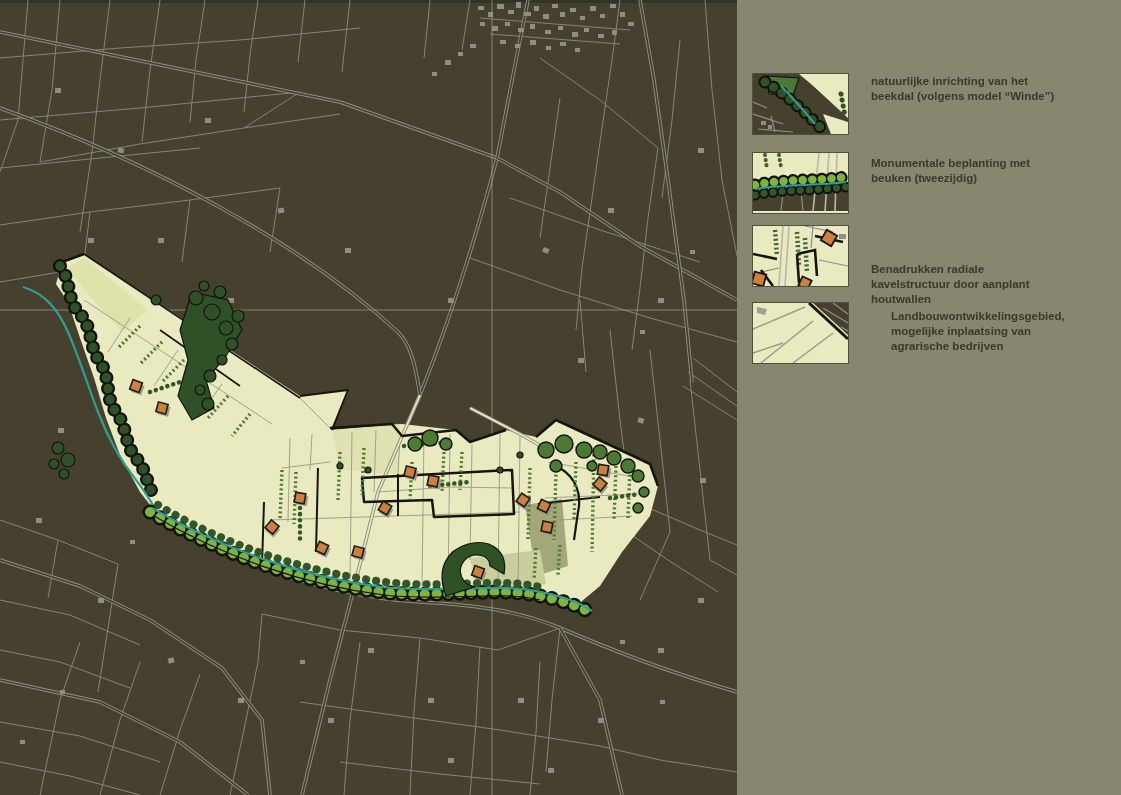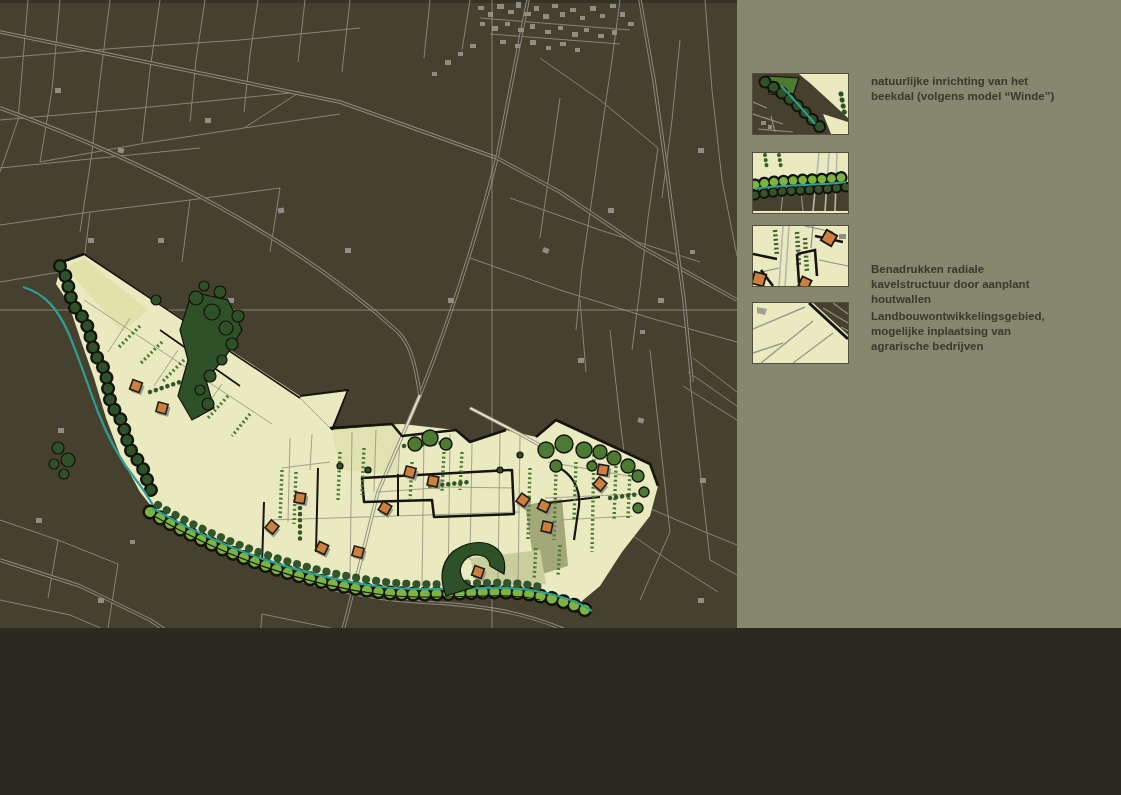--- a/index.html
+++ b/index.html
@@ -1,16 +1,16 @@
 <!DOCTYPE html>
 <html><head>
 <meta charset="utf-8">
 <style>
   html,body{margin:0;padding:0;background:#2b2a20;}
-  .stage{position:relative;width:1121px;height:628px;overflow:hidden;
+  .stage{position:relative;width:1121px;height:795px;overflow:hidden;
          font-family:"Liberation Sans",sans-serif;background:#45412e;}
   
   .map-svg{position:absolute;left:0;top:0;display:block;}
   .parcel{stroke:#84847a;stroke-width:1;fill:none;stroke-linejoin:round;}
   .road-o{stroke:#8e8e84;stroke-width:3.6;fill:none;stroke-linejoin:round;}
   .road-i{stroke:#45412e;stroke-width:1.7;fill:none;stroke-linejoin:round;}
   .road-ip{stroke:#e9eac0;stroke-width:1.7;fill:none;stroke-linejoin:round;}
   .grid{stroke:#a4a498;stroke-width:0.8;opacity:.85;}
   .bfoot{fill:#8e8e84;}
   .plan{fill:#e9eac0;}
@@ -366,20 +366,21 @@
         <path d="M12,2 L14,16 M26,2 L28,14" stroke="#3f6030" stroke-width="4" fill="none" stroke-dasharray="0.1 5" stroke-linecap="round"></path>
         <path d="M66,0 L60,58 M76,0 L72,58 M84,0 L82,58" stroke="#b8b8aa" stroke-width="1.6" fill="none"></path>
         <path d="M30,40 L28,58 M48,38 L50,58" stroke="#8e8e84" stroke-width="1.2" fill="none"></path>
         <path d="M2,32 C30,26 62,28 93,24" stroke="#12120b" stroke-width="13" fill="none" stroke-dasharray="0.1 9.5" stroke-linecap="round"></path>
         <path d="M2,32 C30,26 62,28 93,24" stroke="#7cb43e" stroke-width="8.5" fill="none" stroke-dasharray="0.1 9.5" stroke-linecap="round"></path>
         <path d="M2,42 C32,36 62,38 93,34" stroke="#12120b" stroke-width="11" fill="none" stroke-dasharray="0.1 9" stroke-linecap="round"></path>
         <path d="M2,42 C32,36 62,38 93,34" stroke="#33552a" stroke-width="7" fill="none" stroke-dasharray="0.1 9" stroke-linecap="round"></path>
         <path d="M2,36 C32,31 62,33 93,29" stroke="#2f9e94" stroke-width="2" fill="none"></path>
       </svg>
     </div>
+    <div class="leg-label" style="top:156px;">Monumentale beplanting met beuken (tweezijdig)</div>
 
     <div class="thumb" style="top:225px;">
       <svg width="95" height="60" viewBox="0 0 95 60">
         <rect width="95" height="60" fill="#e9eac0"></rect>
         <path d="M30,0 L26,60 M36,0 L32,60" stroke="#b8b8aa" stroke-width="1.6" fill="none"></path>
         <path d="M0,48 L26,42 M60,0 L58,22 M66,34 L95,40 M52,0 L80,6" stroke="#8e8e84" stroke-width="1.2" fill="none"></path>
         <path d="M22,4 L24,30 M44,6 L46,40 M52,12 L54,46" stroke="#3f6030" stroke-width="4.5" fill="none" stroke-dasharray="2 2.4"></path>
         <path d="M0,28 L24,33 M44,28 L62,24 L64,50 M44,28 L46,57 M62,10 L90,16 M8,44 L20,60" stroke="#15150d" stroke-width="2.6" fill="none"></path>
         <g transform="translate(76,12) rotate(30)">
             <rect x="-6" y="-6" width="12" height="12" fill="#cd7f3d" stroke="#15150d" stroke-width="1.8"></rect>
@@ -398,16 +399,16 @@
     <div class="thumb" style="top:302px;">
       <svg width="95" height="60" viewBox="0 0 95 60">
         <rect width="95" height="60" fill="#e9eac0"></rect>
         <path d="M60,0 L95,0 L95,32 Z" fill="#45412e"></path>
         <path d="M70,5 L95,20 M80,0 L95,11 M88,24 L95,28" stroke="#8e8e84" stroke-width="1.2" fill="none"></path>
         <path d="M0,26 L52,4 M8,60 L60,18 M0,50 L30,40 M40,60 L80,30" stroke="#9a9a8c" stroke-width="1.4" fill="none"></path>
         <path d="M56,0 L95,36" stroke="#15150d" stroke-width="3" fill="none"></path>
         <path d="M4,4 L14,6 L12,12 L4,10 Z" fill="#8e8e84" opacity=".8"></path>
       </svg>
     </div>
-    <div class="leg-label" style="top:309px;">Landbouwontwikkelingsgebied, mogelijke inplaatsing van agrarische bedrijven</div>
+    <div class="leg-label" style="top:309px;margin-left:20px;">Landbouwontwikkelingsgebied, mogelijke inplaatsing van agrarische bedrijven</div>
 
   </div>
 </div>
 
 </body></html>

